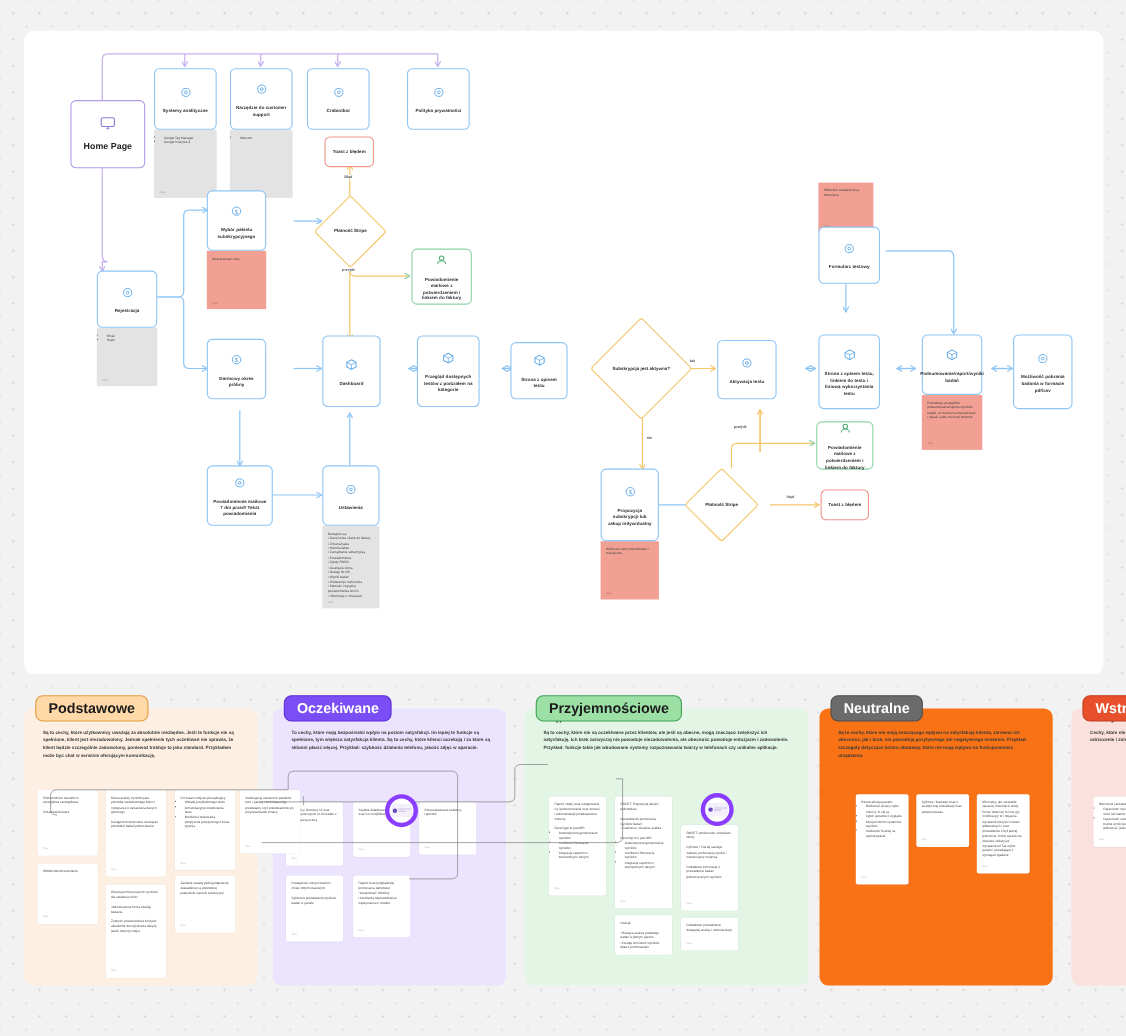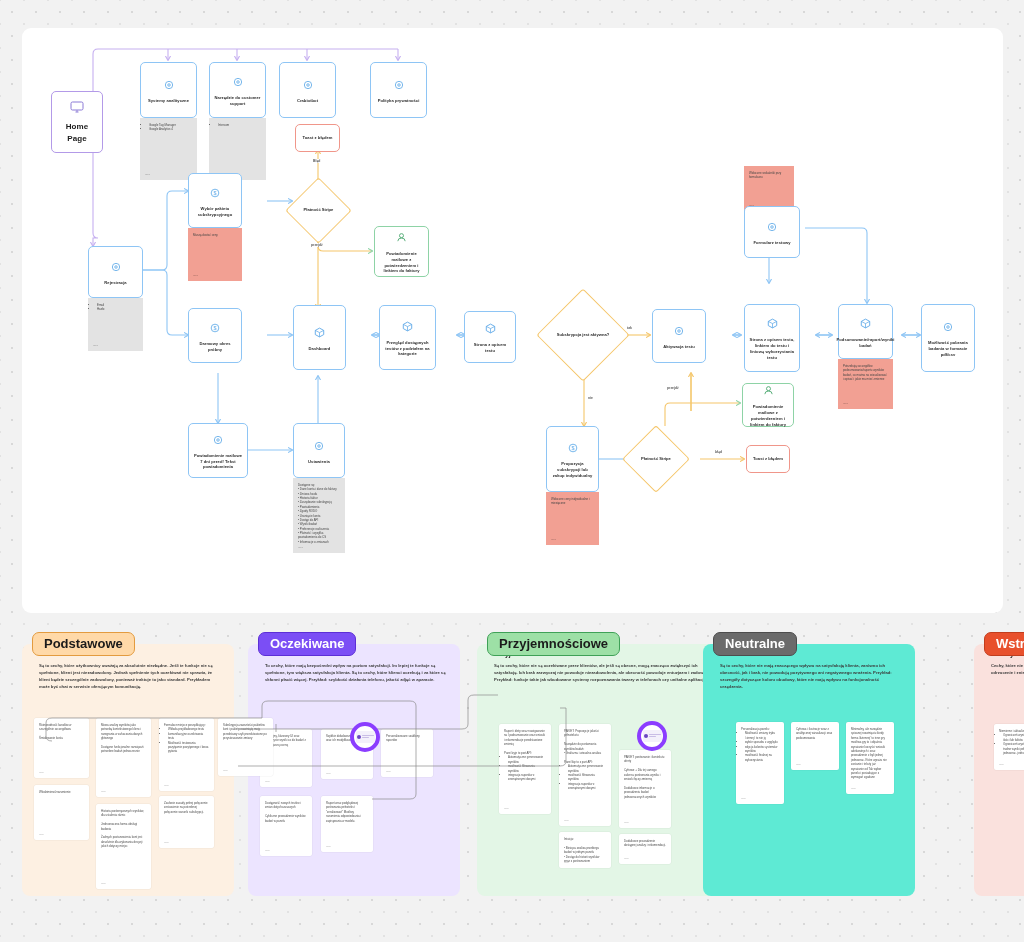--- a/index.html
+++ b/index.html
@@ -258,21 +258,21 @@
       <path d="M898,307 L880,307" stroke="#8ec5f5" marker-end="url(#ab)"></path>
 
       <path d="M577,431 L608,431" stroke="#8ec5f5" marker-end="url(#ab)"></path>
 
       <path d="M678,431 L722,431" stroke="#f5c66a" marker-end="url(#ao)"></path>
 
       <path d="M643,398 L643,380 Q643,375 648,375 L718,375" stroke="#f5c66a" marker-end="url(#ag)"></path>
     </g>
   </svg>
 
-  <div class="node purple homepage" style="left:29px;top:63px;width:52px;height:62px;">
+  <div class="node purple homepage" style="left:42px;top:63px;width:68px;height:62px;">
     <span class="nicon">
       <svg width="14" height="12" viewBox="0 0 14 12">
           <rect x="1" y="1" width="12" height="8" rx="1.5" fill="none" stroke="#8b7ad6" stroke-width="1"></rect>
           <path d="M5.5,11 h3" stroke="#8b7ad6" stroke-width="1"></path>
           <path d="M7,9.2 v1.6" stroke="#8b7ad6" stroke-width="1"></path>
         </svg>
     </span>
     <span class="nlabel">Home Page</span>
   </div>
 
@@ -710,21 +710,21 @@
       <div class="bubble-mini">
         <div class="dot"></div>
         <div class="lines">
           <div class="ln"></div>
           <div class="ln short"></div>
         </div>
       </div>
     </div>
   </div>
 
-  <div class="col" style="left:703px;width:212px;background:#5eead4;">
+  <div class="col" style="left:745px;width:212px;background:#f97316;">
     <div class="col-title-pill" style="background:#6b6b6b;border:1.6px solid #4d4d4d;color:#fff;">Neutralne</div>
     <div class="col-heading">Neutralne</div>
     <div class="col-desc">Są to cechy, które nie mają znaczącego wpływu na satysfakcję klienta, zarówno ich obecność, jak i brak, nie powodują pozytywnego ani negatywnego wrażenia. Przykład: szczegóły dotyczące koloru obudowy, które nie mają wpływu na funkcjonalność urządzenia.</div>
 
     <div class="card" style="left:33px;top:78px;width:48px;height:82px;">
       <span class="ctext">Personalizacja panelu:</span>
       <ul>
         <li>Możliwość zmiany trybu 'ciemny' to nie ją</li>
         <li>wybór sposobu z wyglądu</li>
         <li>edycja kolorów systemów wyników</li>

